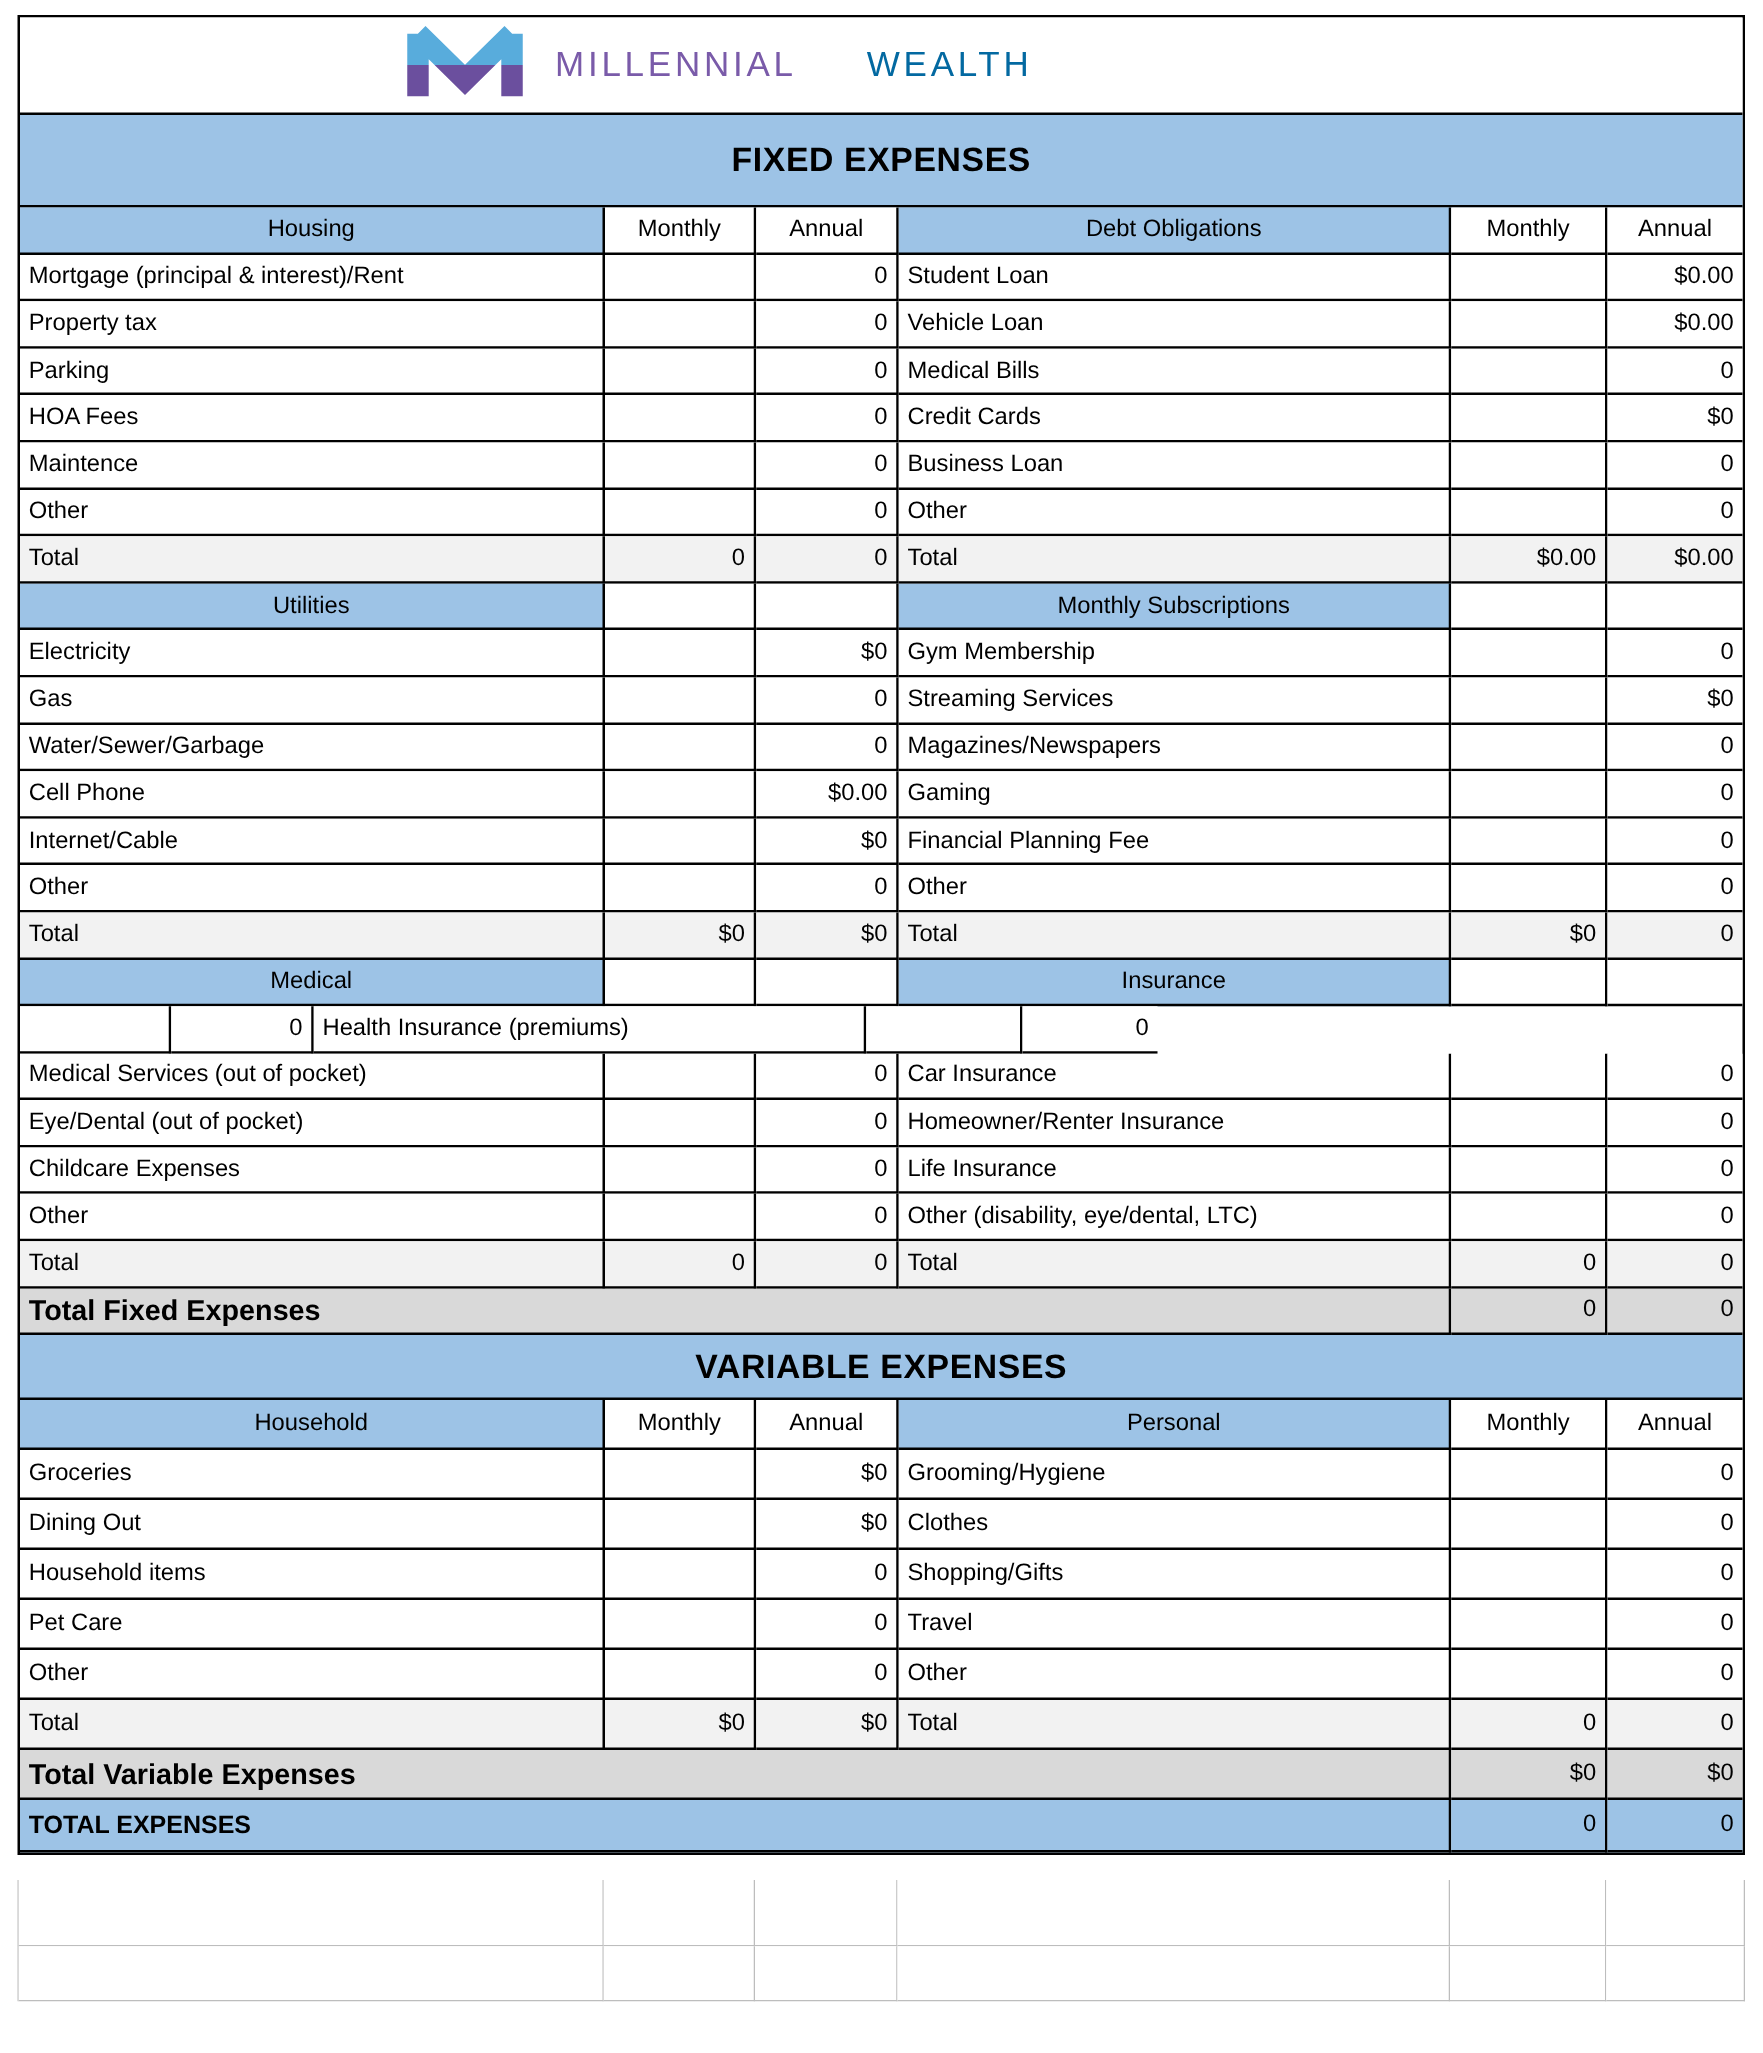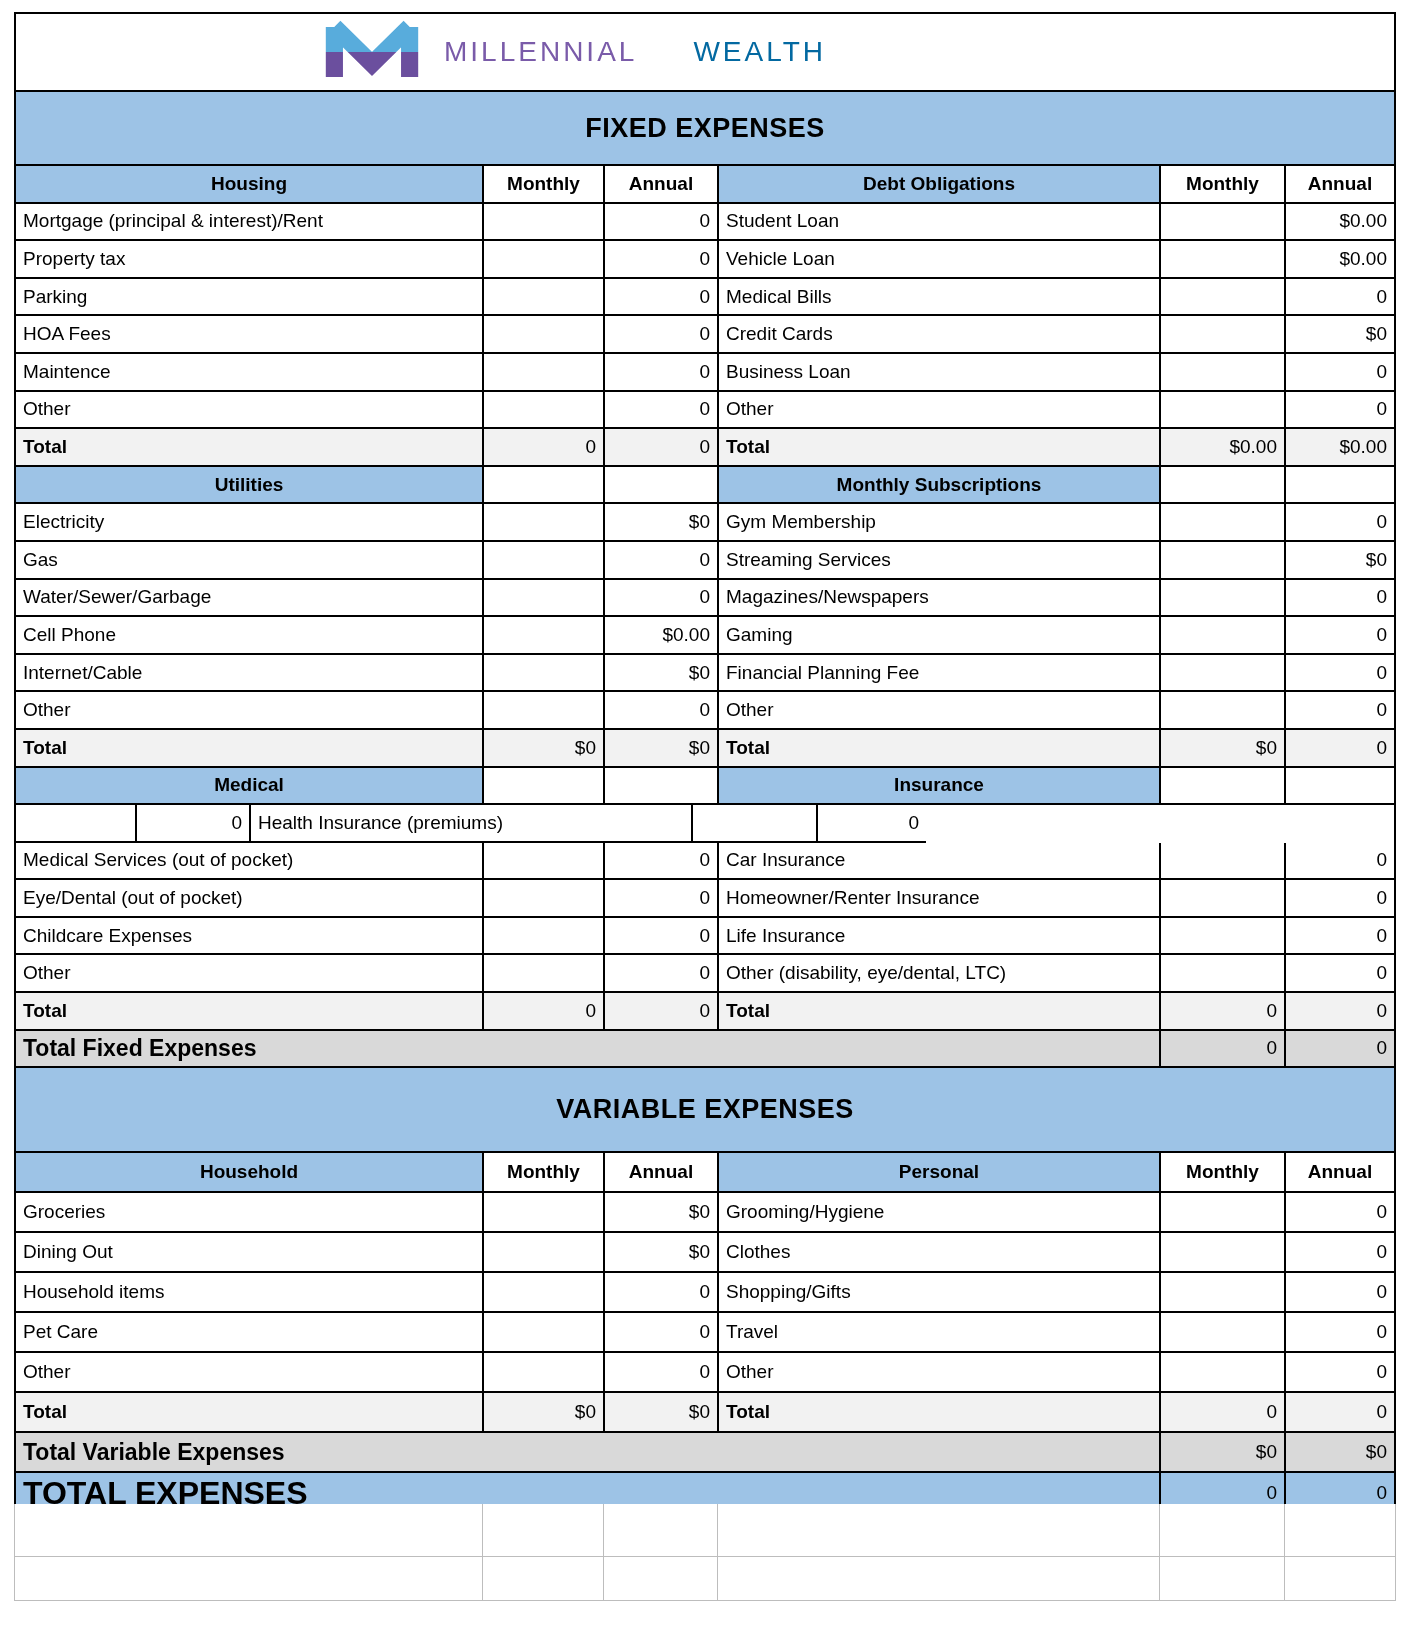--- a/index.html
+++ b/index.html
@@ -30,28 +30,28 @@
     box-sizing:border-box;height:37.6px;background:#fff;
     border-right:2px solid #000;border-bottom:2px solid #000;
     display:flex;align-items:center;font-size:19px;padding:0 7px;
     white-space:nowrap;overflow:hidden;
   }
   .varrows .c{height:40px;}
   .c1{width:468px}.c2{width:121px}.c3{width:114px}
   .c4{width:442px}.c5{width:125px}.c6{width:108px;border-right:none;}
   .span4{width:1145px}
   .blue{background:#9DC3E6;}
-  .bold{font-weight:bold;}
+  .bold{font-weight:normal;}
   .ctr{justify-content:center;}
   .rt{justify-content:flex-end;}
   .totalrow .c{background:#F2F2F2;}
   .grand .c{background:#D9D9D9;}
   .grand .glabel{font-size:23px;font-weight:bold;}
   .texp .c{background:#9DC3E6;height:42px;}
-  .texp .glabel{font-size:32px;font-weight:bold;}
+  .texp .glabel{font-size:20px;font-weight:bold;}
   .grand .c,.texp .c{border-bottom:2px solid #000;}
   .grayTable{
     position:absolute;left:14px;width:1382px;box-sizing:border-box;
     border-left:1px solid #BDBDBD;background:#fff;
   }
   .gr{display:flex;}
   .g{
     box-sizing:border-box;background:#fff;
     border-right:1px solid #BDBDBD;border-bottom:1px solid #BDBDBD;
   }
@@ -278,21 +278,21 @@
           <div class="c c6 rt">0</div>
         </div>
       </div>
 
     <div class="r grand">
       <div class="c span4 glabel">Total Fixed Expenses</div>
       <div class="c c5 rt">0</div>
       <div class="c c6 rt">0</div>
     </div>
 
-    <div class="banner" style="height:85px">VARIABLE EXPENSES</div>
+    <div class="banner" style="height:52px">VARIABLE EXPENSES</div>
 
     <div id="variable-rows" class="varrows">
         <div class="r">
           <div class="c c1 blue bold ctr">Household</div>
           <div class="c c2 bold ctr">Monthly</div>
           <div class="c c3 bold ctr">Annual</div>
           <div class="c c4 blue bold ctr">Personal</div>
           <div class="c c5 bold ctr">Monthly</div>
           <div class="c c6 bold ctr">Annual</div>
         </div>

